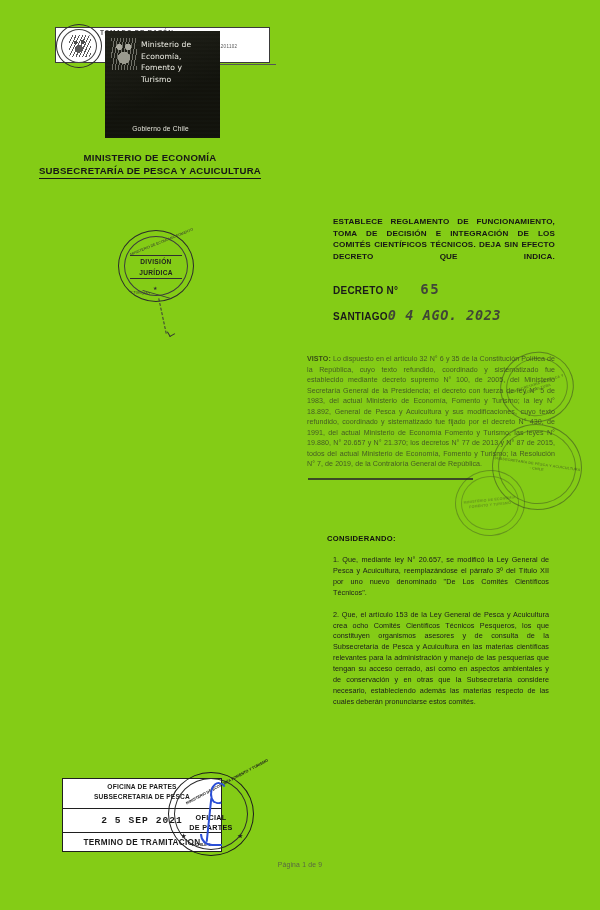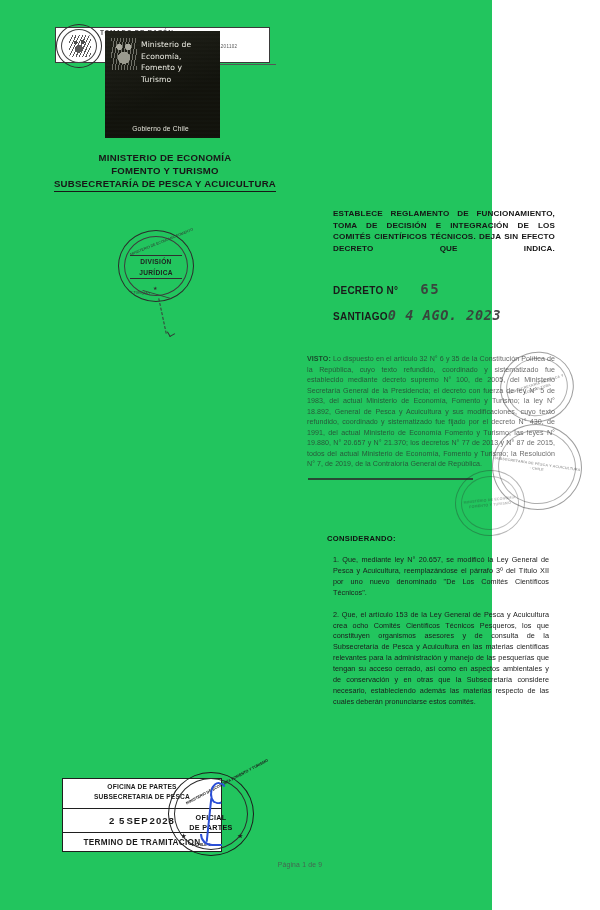--- a/index.html
+++ b/index.html
@@ -7,22 +7,22 @@
   body {
     width:600px; height:910px;
     background:#ffffff;
     font-family:"Liberation Sans", sans-serif;
     color:#1a1a1a;
     position:relative;
     overflow:hidden;
   }
   #page {
     position:relative;
-    width:492px; height:910px;
-    background:#22c55e;
+    width:600px; height:910px;
+    background:#84cc16;
   }
 
   
   .tdr-box{
     position:absolute; left:55px; top:27px;
     width:215px; height:36px;
     border:1.2px solid #3a3a3a;
     background:#ffffff;
   }
   .tdr-label{
@@ -100,21 +100,21 @@
   .logo-gob{
     position:absolute; left:0; right:4px; bottom:6px;
     text-align:center;
     color:#e6e6dc;
     font-size:6.6px;
     letter-spacing:.2px;
   }
 
   
   .hdr{
-    position:absolute; left:15px; top:152px; width:300px;
+    position:absolute; left:0; top:152px; width:300px;
     text-align:center;
   }
   .hdr div{
     font-size:9.6px; font-weight:bold; letter-spacing:.25px;
     line-height:12.8px; color:#171717;
   }
   .hdr .underline{
     display:inline-block;
     border-bottom:1.1px solid #171717;
     padding-bottom:.5px;
@@ -175,21 +175,21 @@
     transform:rotate(-30deg);
   }
 
   
   .rcol{
     position:absolute; left:333px; top:208px; width:222px;
   }
   .subject{
     font-size:8.1px; font-weight:bold; line-height:11.6px;
     text-align:justify; text-justify:inter-word;
-    letter-spacing:.15px; color:#151515;
+    letter-spacing:.15px; color:#151515;margin-top:8px;
   }
   .subject::after{ content:""; display:inline-block; width:100%; }
 
   .decreto-row{
     position:absolute; left:333px; top:281px; width:230px;
     display:flex; align-items:baseline; gap:14px;
   }
   .lbl{ font-size:10px; font-weight:bold; letter-spacing:.25px; }
   .stampnum{
     font-family:"DejaVu Sans Mono", monospace;
@@ -279,22 +279,22 @@
     background:#ffffff;
   }
   .ofp .r1{
     height:30px; border-bottom:1.3px solid #1f1f1f;
     text-align:center; padding-top:3px;
   }
   .ofp .r1 span{ display:block; font-size:6.6px; font-weight:bold; letter-spacing:.2px; line-height:9.6px;}
   .ofp .r2{
     height:24px; border-bottom:1.3px solid #1f1f1f;
     display:flex; align-items:center; justify-content:center;
-    gap:1px;
-    font-family:Liberation Sans, sans-serif;
+    gap:7px;
+    font-family:Liberation Mono, monospace;
     font-size:9.6px; font-weight:bold; letter-spacing:1px;
   }
   .ofp .r3{
     height:18px; display:flex; align-items:center; justify-content:center;
     font-size:8.2px; font-weight:bold; letter-spacing:.3px;
   }
 
   
   .odp{
     position:absolute; left:168px; top:772px;
@@ -374,21 +374,20 @@
       <div>Ministerio de</div>
       <div>Economía,</div>
       <div>Fomento y</div>
       <div>Turismo</div>
     </div>
     <div class="logo-gob">Gobierno de Chile</div>
   </div>
 
   <div class="hdr">
     <div>MINISTERIO DE ECONOMÍA</div>
-    <div>FOMENTO Y TURISMO</div>
     <div><span class="underline">SUBSECRETARÍA DE PESCA Y ACUICULTURA</span></div>
   </div>
 
   <div class="dj-stamp">
     <div class="dj-ring">
       <b class="dj-top">MINISTERIO DE ECONOMÍA, FOMENTO</b>
       <b class="dj-bot">Y TURISMO</b>
       <span class="dj-star">★</span>
     </div>
     <div class="dj-inner">
@@ -438,21 +437,21 @@
   </div>
 
   <div class="ofp">
     <div class="r1">
       <span>OFICINA DE PARTES</span>
       <span>SUBSECRETARIA DE PESCA</span>
     </div>
     <div class="r2">
       <span>2 5</span>
       <span>SEP</span>
-      <span>2028</span>
+      <span>2021</span>
     </div>
     <div class="r3">TERMINO DE TRAMITACION</div>
   </div>
 
   <div class="odp">
     <div class="odp-ring">
       <b class="odp-t">MINISTERIO DE ECONOMÍA FOMENTO Y TURISMO</b>
       <b class="odp-b">★ CHILE ★</b>
       <span class="odp-star">★</span>
       <span class="odp-star2">★</span>

